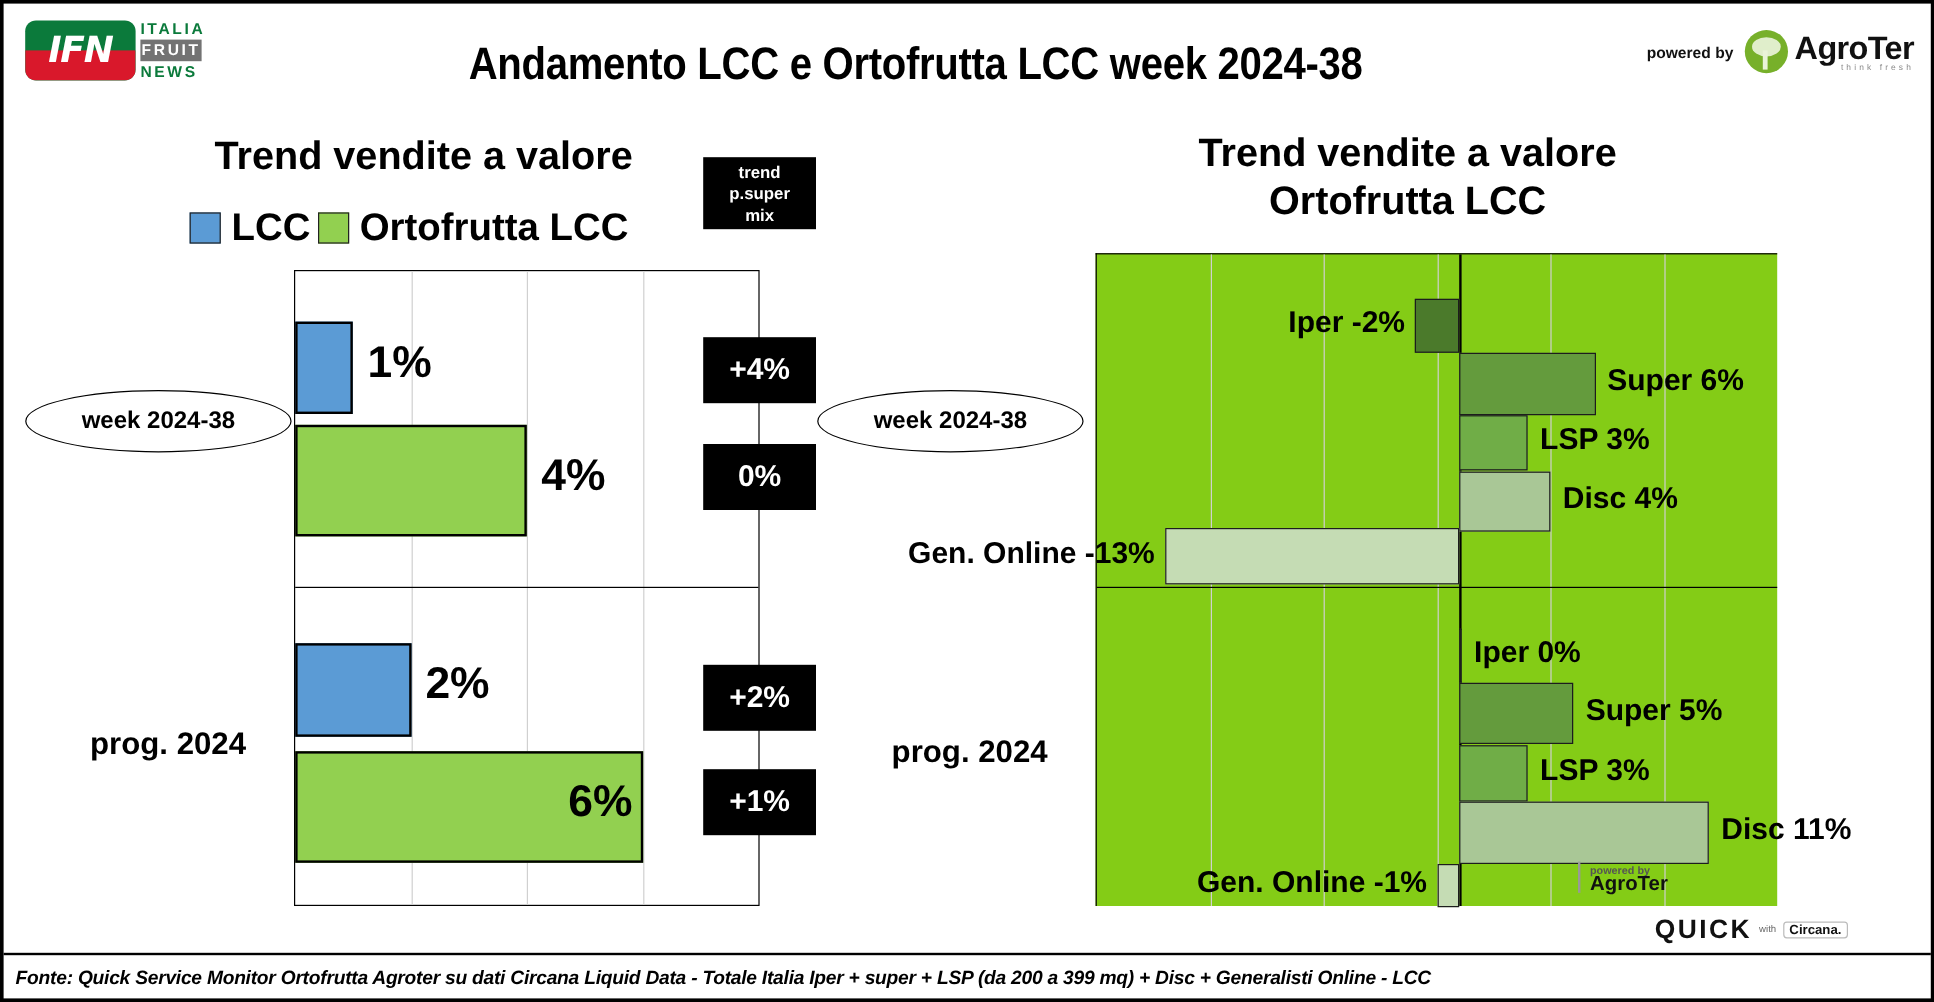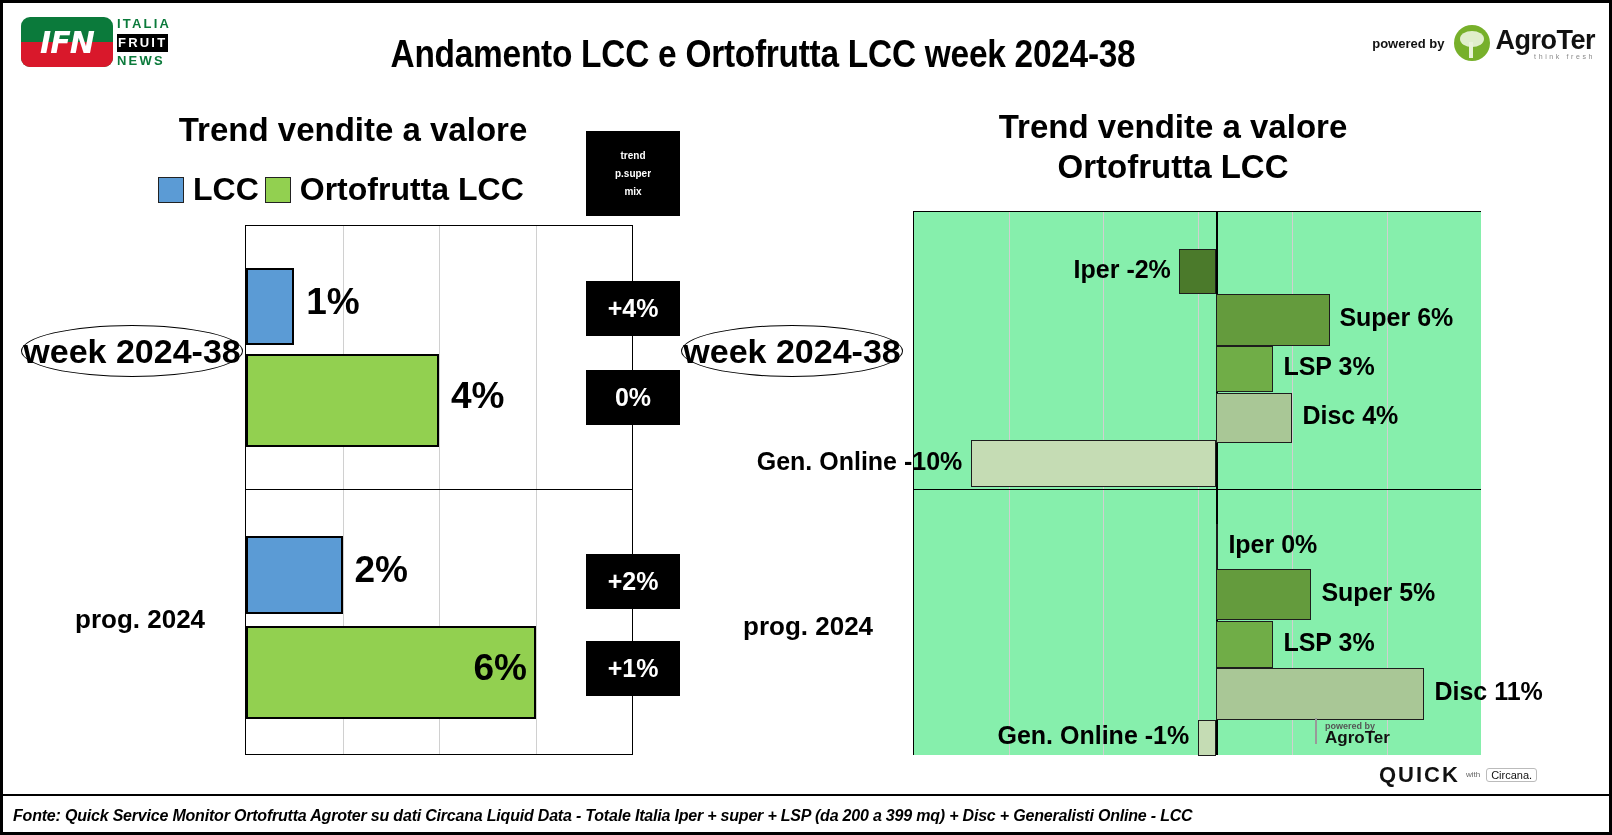--- a/index.html
+++ b/index.html
@@ -27,21 +27,21 @@
     position:absolute; left:0; top:0; width:100%; height:100%;
     color:#fff; font-weight:bold; font-size:30px; letter-spacing:-1px;
     display:flex; align-items:center; justify-content:center;
     font-family:"DejaVu Sans", sans-serif; font-style:italic;
   }
   .ifn-words { position:absolute; left:96px; top:0px; width:70px; }
   .ifn-words div {
     font-size:13px; font-weight:bold; letter-spacing:2.2px;
     color:#0b7a3b; line-height:18px; font-family:"Liberation Sans", sans-serif;
   }
-  .ifn-words div.fruit { background:#000000; color:#fff; display:inline-block; padding:0 1px; }
+  .ifn-words div.fruit { background:#737373; color:#fff; display:inline-block; padding:0 1px; }
 
   #main-title {
     position:absolute; left:230px; top:30px; width:1060px;
     text-align:center; font-size:38px; font-weight:bold; color:#000;
     font-family:"Liberation Sans Narrow","Liberation Sans", sans-serif;
     transform:scaleX(0.88); transform-origin:center;
     letter-spacing:-0.3px;
   }
 
   #powered-wrap { position:absolute; right:14px; top:22px; display:flex; align-items:center; gap:10px; }
@@ -70,22 +70,22 @@
   #right-title { left:840px; top:104px; width:660px; line-height:40px; }
 
   
   #legend { position:absolute; left:155px; top:168px; display:flex; align-items:center; gap:6px; }
   .leg-item { display:flex; align-items:center; gap:9px; }
   .leg-sw { width:26px; height:26px; border:1px solid #222; }
   .leg-lbl { font-size:32px; font-weight:bold; color:#000; }
 
   
   #trend-hdr {
-    position:absolute; left:583px; top:128px; width:94px; height:85px;
-    background:#000; color:#fff; font-size:10px; font-weight:bold;
+    position:absolute; left:583px; top:128px; width:94px; height:60px;
+    background:#000; color:#fff; font-size:14px; font-weight:bold;
     display:flex; flex-direction:column; align-items:center; justify-content:center;
     line-height:18px; text-align:center;
   }
 
   
   #left-chart {
     position:absolute; left:242px; top:222px; width:388px; height:530px;
     border:1px solid #000; background:#fff;
   }
   #left-chart .vgrid { position:absolute; top:0; bottom:0; width:1px; background:#d0d0d0; }
@@ -102,30 +102,30 @@
   .kbox {
     position:absolute; background:#000; color:#fff;
     font-size:25px; font-weight:bold;
     display:flex; align-items:center; justify-content:center;
   }
 
   
   .ellipse {
     position:absolute; border:1.5px solid #000; border-radius:50%;
     background:#fff; display:flex; align-items:center; justify-content:center;
-    font-size:34px; font-weight:bold; color:#000; white-space:nowrap;
+    font-size:20px; font-weight:bold; color:#000; white-space:nowrap;
   }
   .plain-lbl {
     position:absolute; font-size:26px; font-weight:bold; color:#000; white-space:nowrap;
   }
 
   
   #right-chart {
     position:absolute; left:910px; top:208px; width:568px; height:544px;
-    border-top:1px solid #000; border-left:1px solid #000; background:#86efac;
+    border-top:1px solid #000; border-left:1px solid #000; background:#84cc16;
   }
   #right-chart .vgrid { position:absolute; top:0; bottom:0; width:1px; background:#d0d0d0; }
   #right-chart .zeroline { position:absolute; top:0; bottom:0; width:1.4px; background:#000; }
   #right-chart .hsplit { position:absolute; left:0; right:0; height:1px; background:#000; }
 
   .rbar { position:absolute; border:1px solid #1d1d1d; }
   .rlabel {
     position:absolute; font-size:25px; font-weight:bold; color:#000; white-space:nowrap;
   }
 
@@ -154,21 +154,21 @@
   #mq-logo .mq-pb .l1 { font-size:9px; font-weight:bold; color:#555; }
   #mq-logo .mq-pb .l2 { font-size:17px; font-weight:bold; color:#111; }
   #mq-logo .mq-row2 {
     position:absolute; left:72px; top:44px; display:flex; align-items:center; gap:6px;
   }
   #mq-logo .mq-quick {
     font-size:22px; font-weight:bold; letter-spacing:2px; color:#111;
   }
   #mq-logo .mq-with { font-size:8px; color:#666; line-height:10px;}
   #mq-logo .mq-circana {
-    font-size:11px; font-weight:normal; color:#111; border:1px solid #bbb;
+    font-size:11px; font-weight:bold; color:#111; border:1px solid #bbb;
     padding:0 4px; border-radius:3px;
   }
 </style>
 </head>
 <body>
 
 <div id="root">
 
   <div id="header">
 
@@ -250,21 +250,21 @@
       <div class="hsplit" style="top: 277px;"></div>
       <div class="rbar" style="top: 37px; height: 45px; left: 264.6px; width: 37.8px; background: rgb(75, 122, 43);"></div>
       <div class="rlabel" style="top: 42.5px; left: 159.6px;">Iper -2%</div>
       <div class="rbar" style="top: 82px; height: 52px; left: 302.4px; width: 113.4px; background: rgb(100, 155, 61);"></div>
       <div class="rlabel" style="top: 91px; left: 425.4px;">Super 6%</div>
       <div class="rbar" style="top: 134px; height: 46px; left: 302.4px; width: 56.7px; background: rgb(112, 173, 71);"></div>
       <div class="rlabel" style="top: 140px; left: 369.4px;">LSP 3%</div>
       <div class="rbar" style="top: 181px; height: 50px; left: 302.4px; width: 75.6px; background: rgb(169, 199, 150);"></div>
       <div class="rlabel" style="top: 189px; left: 388.4px;">Disc 4%</div>
       <div class="rbar" style="top: 228px; height: 47px; left: 56.7px; width: 245.7px; background: rgb(197, 220, 180);"></div>
-      <div class="rlabel" style="top: 234.5px; left: -157.3px;">Gen. Online -10%</div>
+      <div class="rlabel" style="top: 234.5px; left: -157.3px;">Gen. Online -13%</div>
       <div class="rbar" style="top: 312px; height: 45px; left: 302.4px; width: 0px; background: rgb(75, 122, 43); border-right: none; border-left: 2px solid rgb(29, 29, 29);"></div>
       <div class="rlabel" style="top: 317.5px; left: 314.4px;">Iper 0%</div>
       <div class="rbar" style="top: 357px; height: 51px; left: 302.4px; width: 94.5px; background: rgb(100, 155, 61);"></div>
       <div class="rlabel" style="top: 365.5px; left: 407.4px;">Super 5%</div>
       <div class="rbar" style="top: 409px; height: 47px; left: 302.4px; width: 56.7px; background: rgb(112, 173, 71);"></div>
       <div class="rlabel" style="top: 415.5px; left: 369.4px;">LSP 3%</div>
       <div class="rbar" style="top: 456px; height: 52px; left: 302.4px; width: 207.9px; background: rgb(169, 199, 150);"></div>
       <div class="rlabel" style="top: 465px; left: 520.4px;">Disc 11%</div>
       <div class="rbar" style="top: 508px; height: 36px; left: 283.5px; width: 18.9px; background: rgb(197, 220, 180);"></div>
       <div class="rlabel" style="top: 509px; left: 83.5px;">Gen. Online -1%</div>

